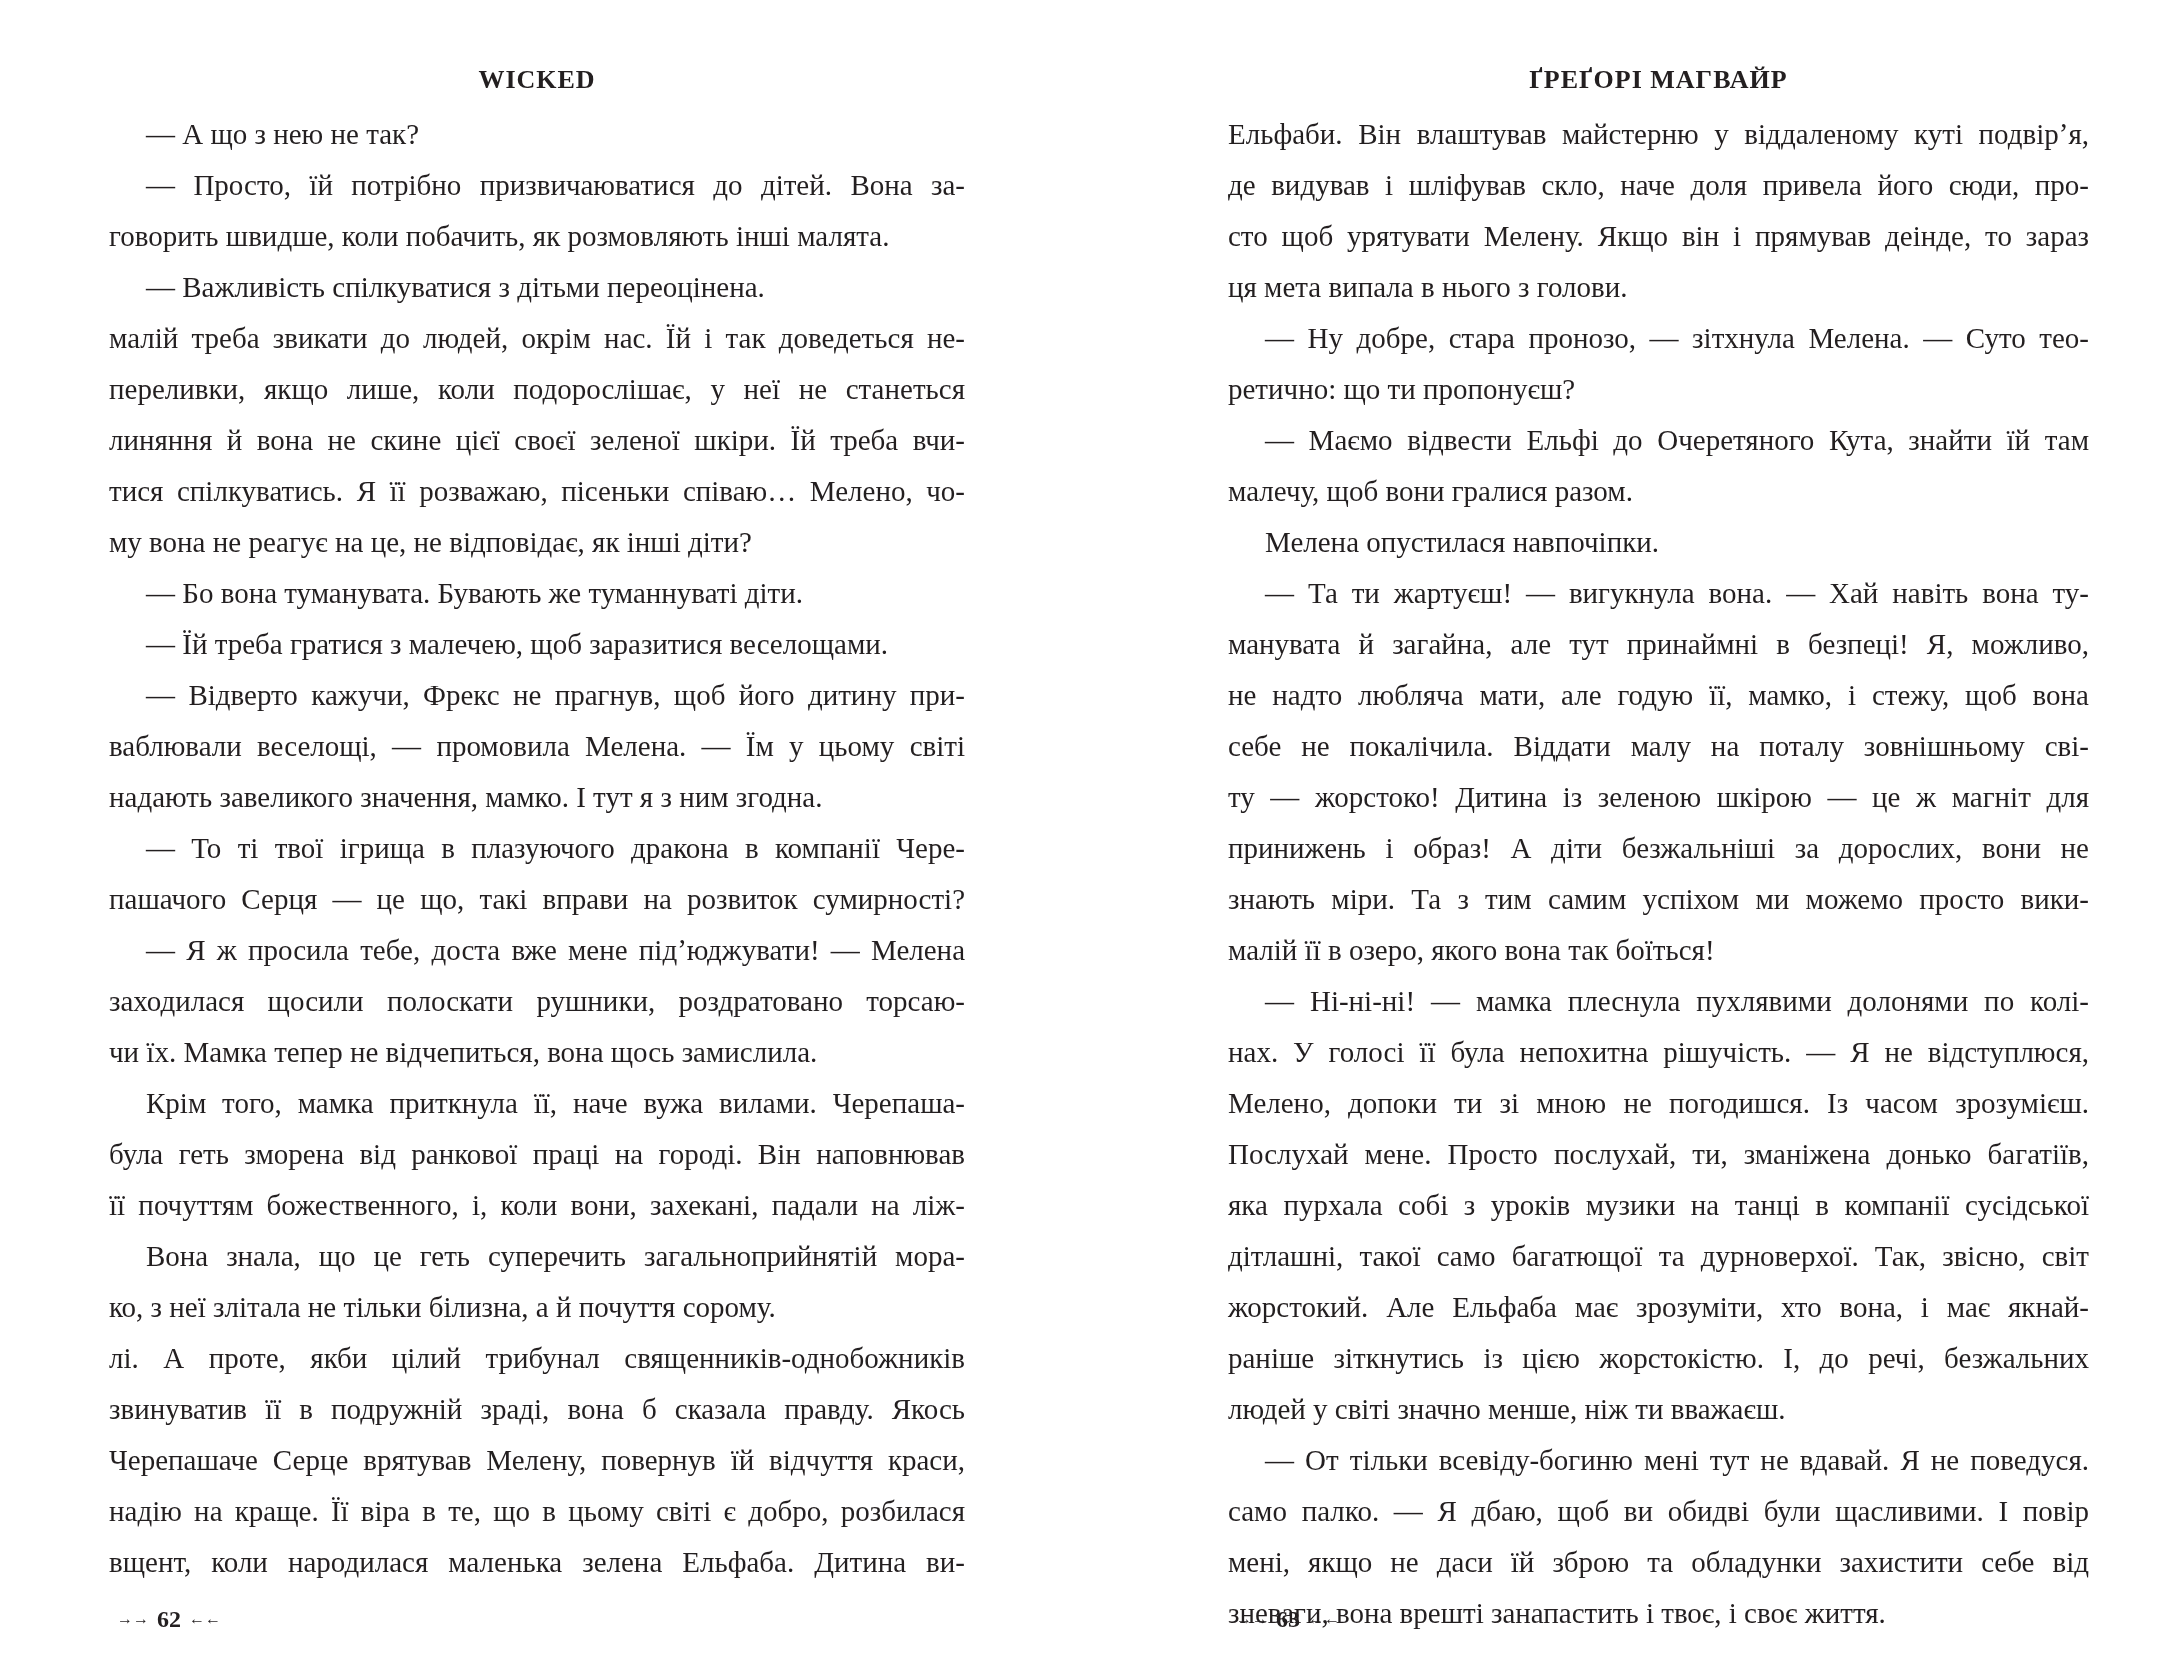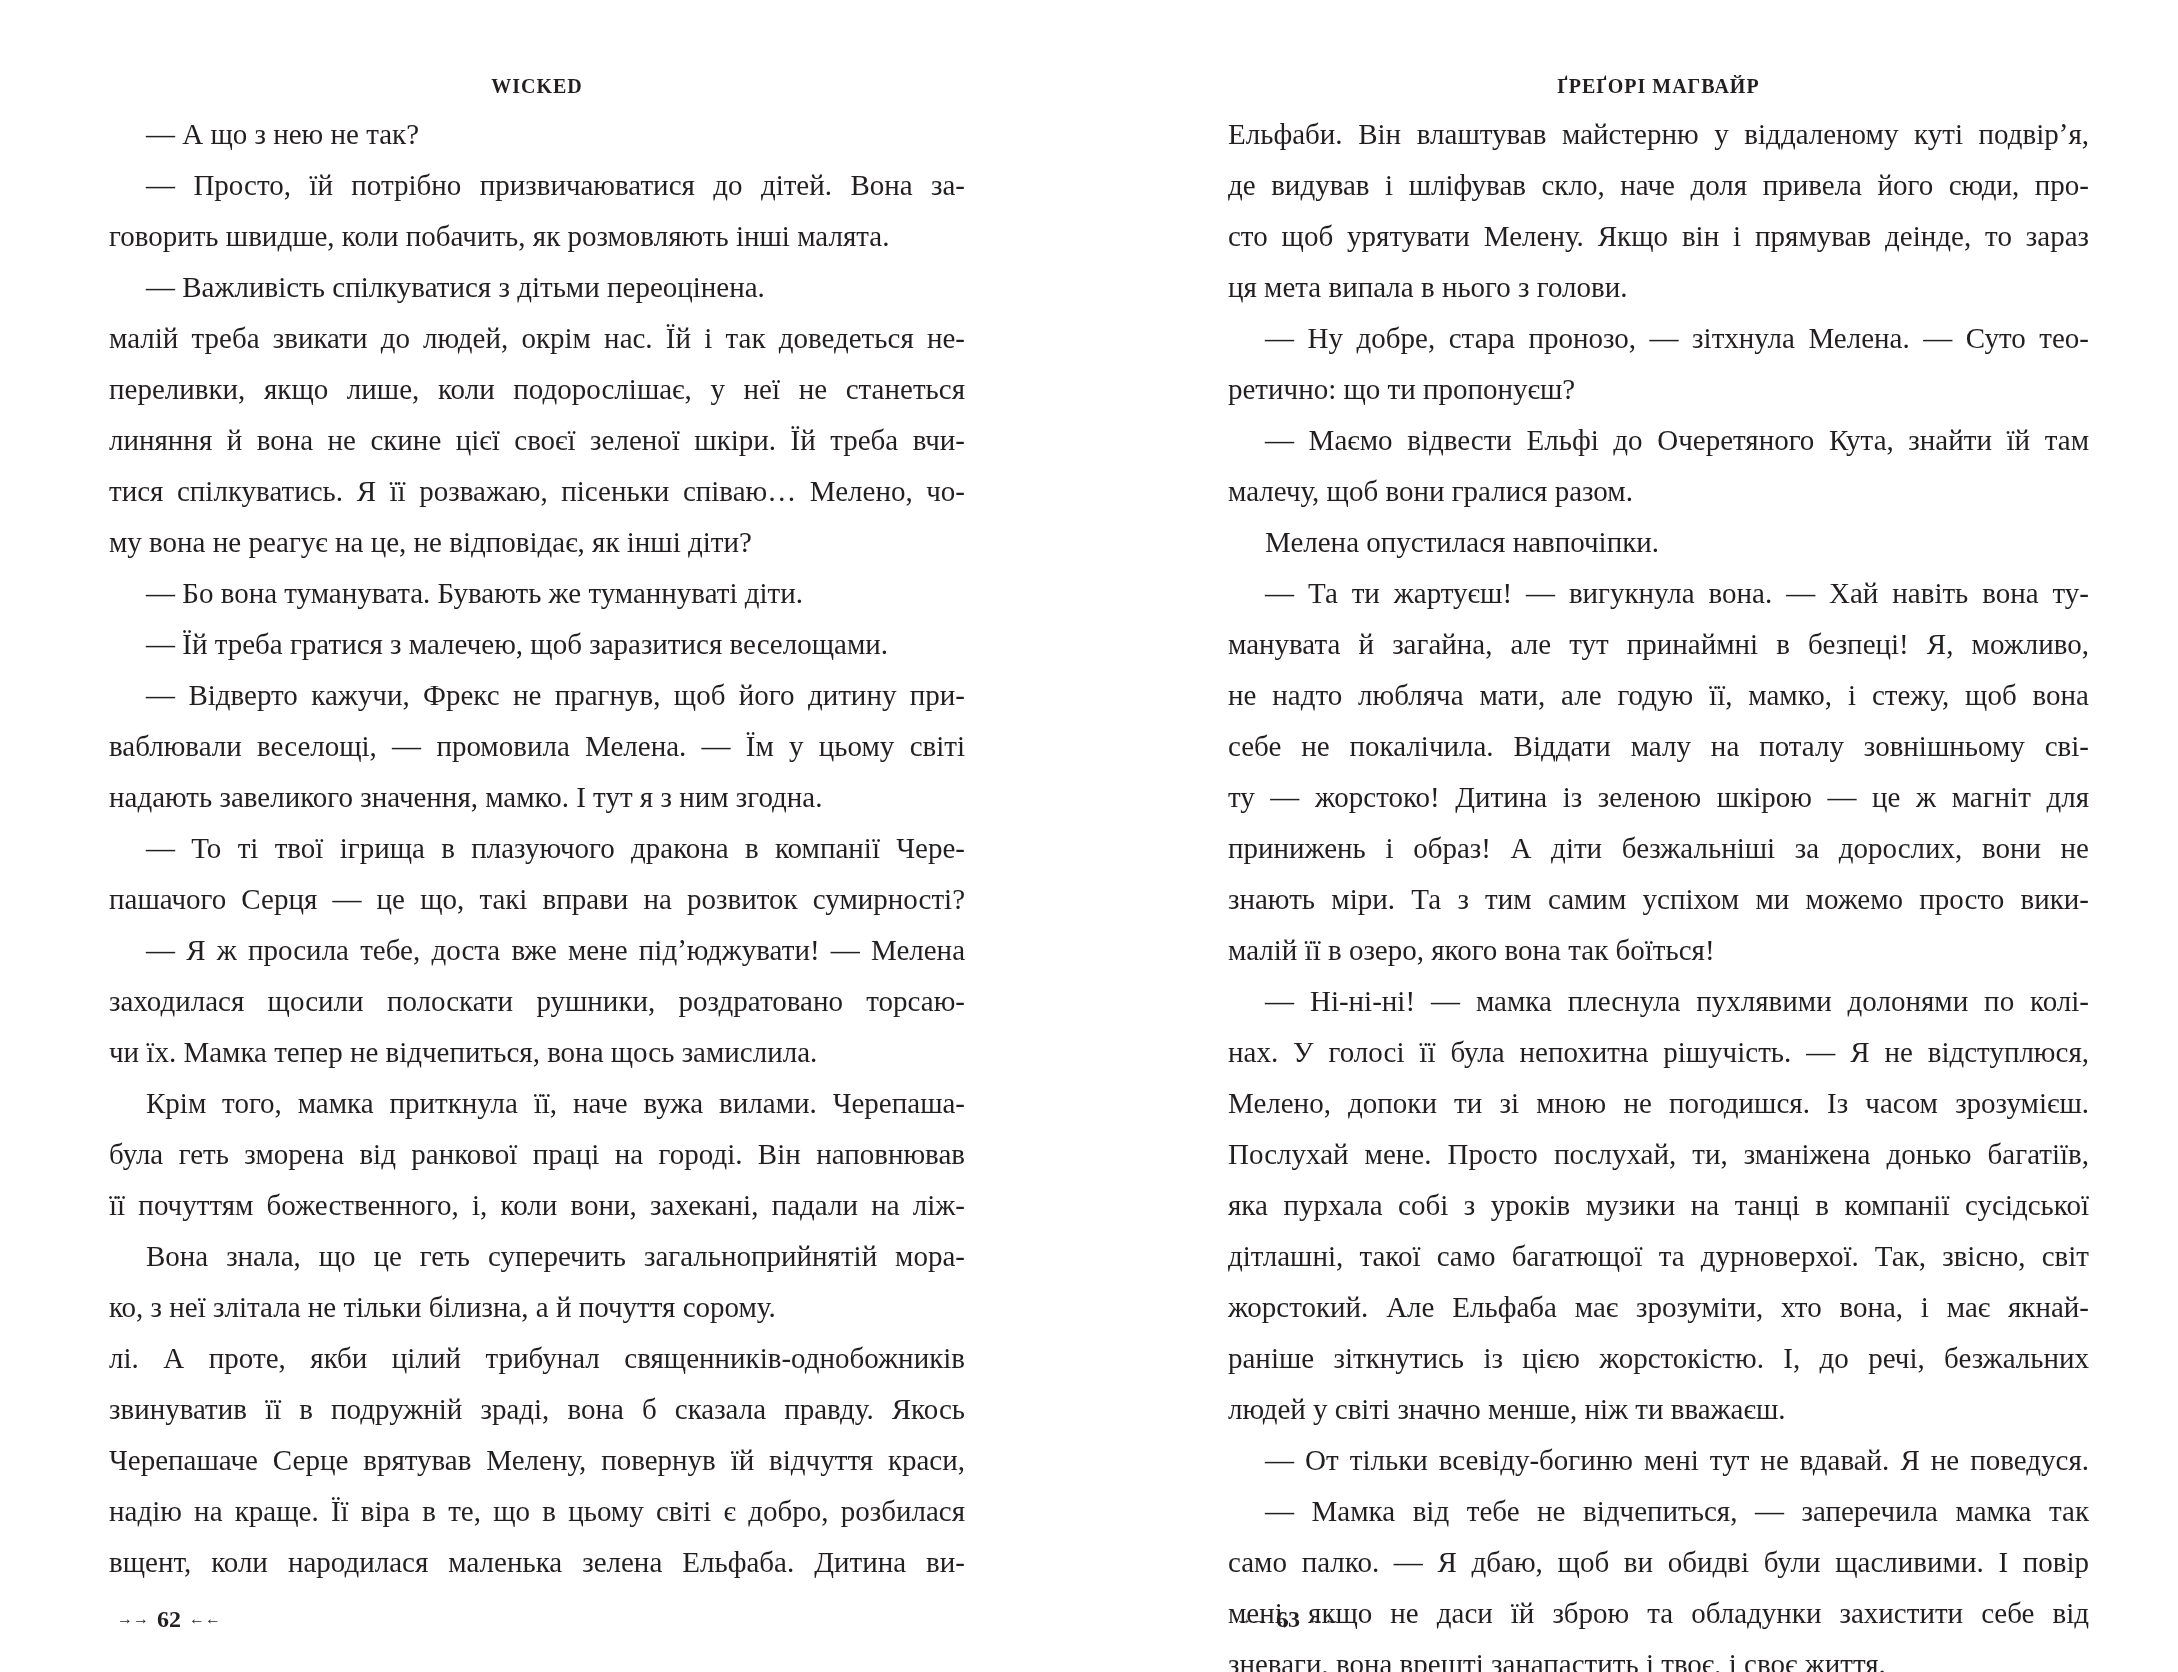--- a/index.html
+++ b/index.html
@@ -5,22 +5,22 @@
   html, body { margin: 0; padding: 0; background: #ffffff; }
   body {
     width: 2178px; height: 1672px; position: relative; overflow: hidden;
     font-family: "Liberation Serif", "DejaVu Serif", serif;
     color: #231f20;
   }
   .page { position: absolute; top: 0; height: 1672px; }
   .page.left { left: 0; width: 1089px; }
   .page.right { left: 1089px; width: 1089px; }
   .running-head {
-    position: absolute; top: 75px; left: 0; width: 100%;
-    text-align: center; font-weight: bold; font-size: 20px;
+    position: absolute; top: 65px; left: 0; width: 100%;
+    text-align: center; font-weight: bold; font-size: 26px;
     letter-spacing: 1px; font-variant: small-caps;
   }
   .page.left .running-head { left: 109px; width: 856px; }
   .page.right .running-head { left: 139px; width: 861px; }
   .text {
     position: absolute; top: 109px;
     font-size: 29px; line-height: 51px;
     text-align: justify;
   }
   .page.left .text { left: 109px; width: 856px; }
@@ -100,21 +100,20 @@
       <span class="line indent">— Ні-ні-ні! — мамка плеснула пухлявими долонями по колі-</span>
       <span class="line">нах. У голосі її була непохитна рішучість. — Я не відступлюся,</span>
       <span class="line">Мелено, допоки ти зі мною не погодишся. Із часом зрозумієш.</span>
       <span class="line">Послухай мене. Просто послухай, ти, зманіжена донько багатіїв,</span>
       <span class="line">яка пурхала собі з уроків музики на танці в компанії сусідської</span>
       <span class="line">дітлашні, такої само багатющої та дурноверхої. Так, звісно, світ</span>
       <span class="line">жорстокий. Але Ельфаба має зрозуміти, хто вона, і має якнай-</span>
       <span class="line">раніше зіткнутись із цією жорстокістю. І, до речі, безжальних</span>
       <span class="line last">людей у світі значно менше, ніж ти вважаєш.</span>
       <span class="line indent">— От тільки всевіду-богиню мені тут не вдавай. Я не поведуся.</span>
-      <span class="line indent">— Мамка від тебе не відчепиться, — заперечила мамка так</span>
       <span class="line">само палко. — Я дбаю, щоб ви обидві були щасливими. І повір</span>
       <span class="line">мені, якщо не даси їй зброю та обладунки захистити себе від</span>
       <span class="line last">зневаги, вона врешті занапастить і твоє, і своє життя.</span>
     </div>
   <div class="folio">
     <span class="orn">→→</span><span>63</span><span class="orn">←←</span>
   </div>
 </div>
 
 

